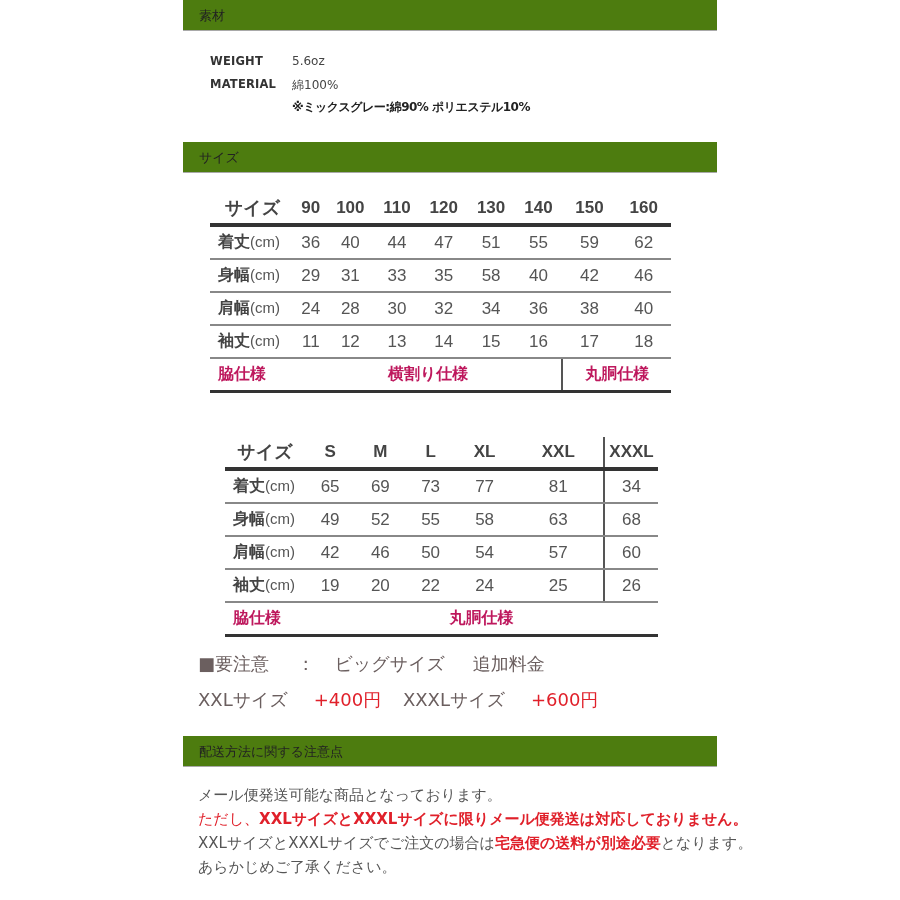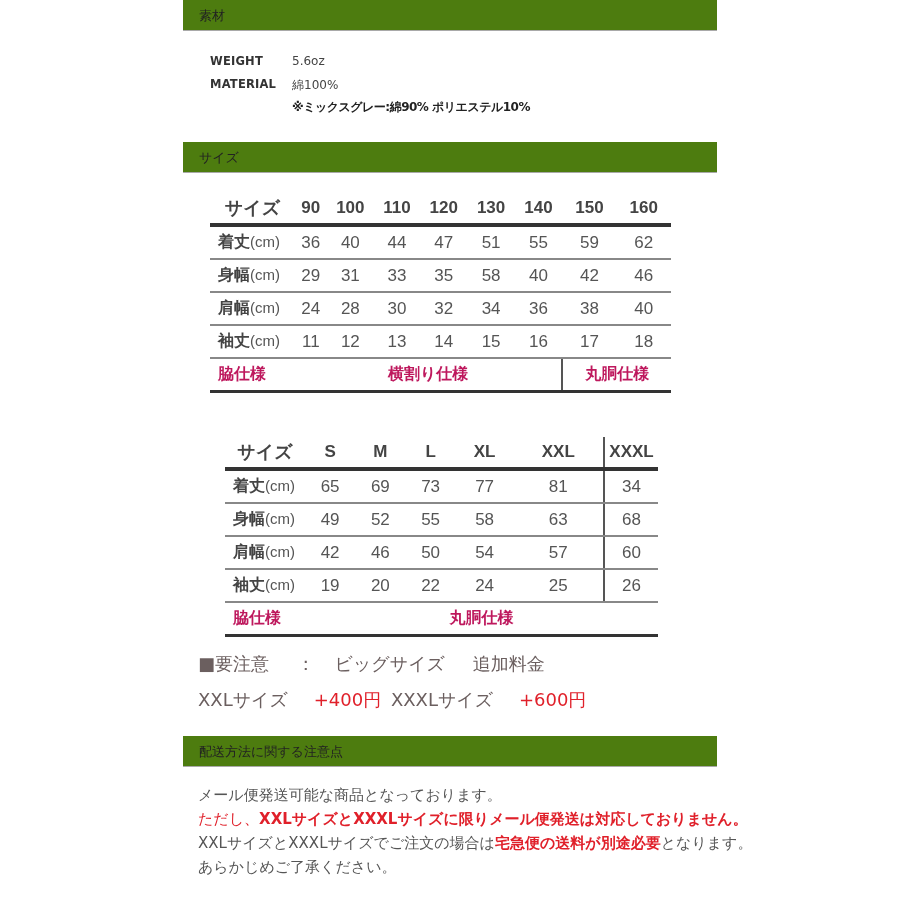--- a/index.html
+++ b/index.html
@@ -200,21 +200,21 @@
 
 <div class="notice" style="top:652px;">
   <span>■要注意</span>
   <span style="margin-left:22px;">：</span>
   <span style="margin-left:14px;">ビッグサイズ</span>
   <span style="margin-left:22px;">追加料金</span>
 </div>
 <div class="notice" style="top:688px;">
   <span>XXLサイズ</span>
   <span class="red" style="margin-left:20px;">+400円</span>
-  <span style="margin-left:4px;">XXXLサイズ</span>
+  <span style="margin-left:16px;">XXXLサイズ</span>
   <span class="red" style="margin-left:20px;">+600円</span>
 </div>
 
 <div class="sec-bar" style="top:736px;">
   <span>配送方法に関する注意点</span>
 </div>
 
 <div class="ship" style="top:786px;">メール便発送可能な商品となっております。</div>
 <div class="ship" style="top:810px;">
   <span class="red-n">ただし、</span><span class="red">XXLサイズとXXXLサイズに限りメール便発送は対応しておりません。</span>

